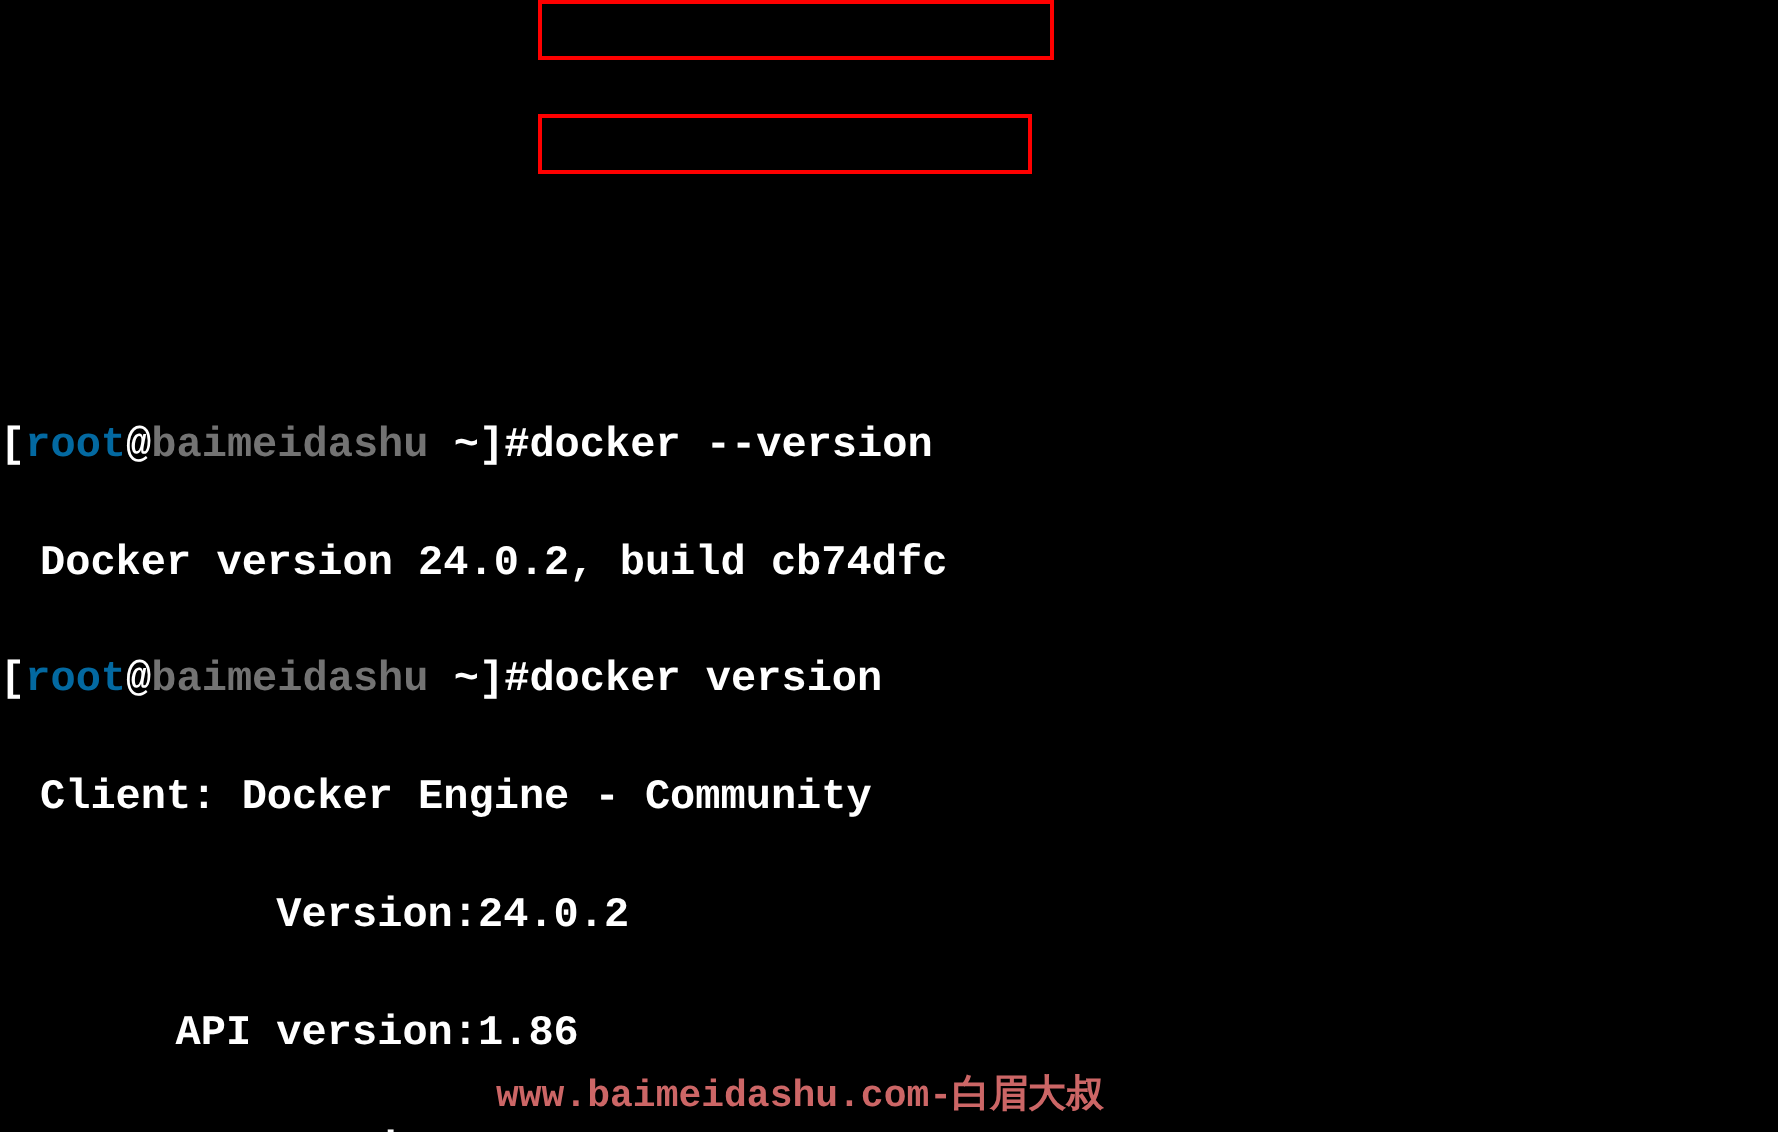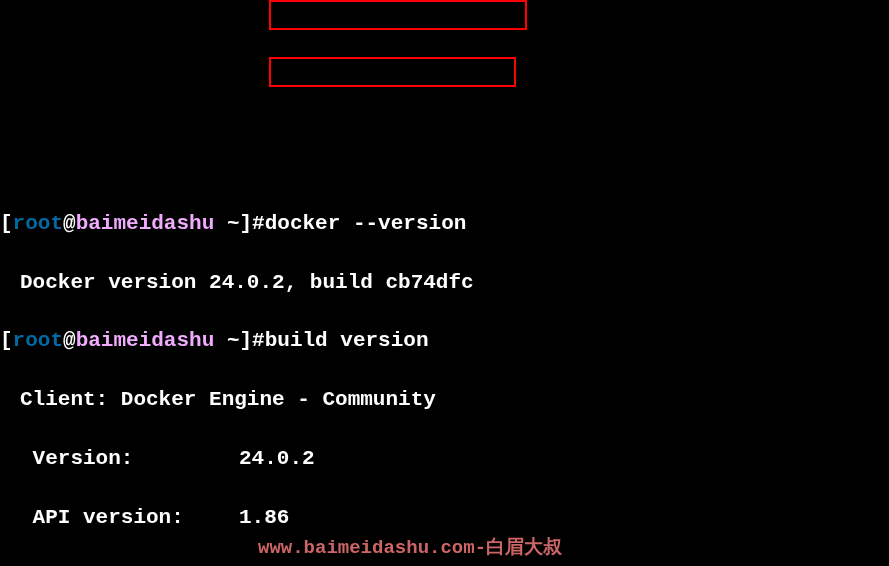--- a/index.html
+++ b/index.html
@@ -14,55 +14,55 @@
       height: 566px;
       overflow: hidden;
       padding-top: 3px;
       line-height: 1.4;
       position: relative;
     }
     .line { display: block; }
     .bracket { color: #fff; }
     .user { color: #0369a1; }
     .at { color: #fff; }
-    .host { color: #f0abfc; }
+    .host { color: #737373; }
     .dir { color: #fff; }
     .hash { color: #fff; }
     .cmd { color: #fff; text-align: right; }
     .out { color: #fff; margin-left: 20px; }
     .redbox {
       position: absolute;
       border: 2px solid #ff0000;
       pointer-events: none;
     }
     .box1 { left: 269px; top: 0px; width: 258px; height: 30px; }
     .box2 { left: 269px; top: 57px; width: 247px; height: 30px; }
     .watermark {
       position: absolute;
-      left: 258px;
+      left: 248px;
       top: 535px;
       font-size: 19px;
       color: #cc6666;
       font-weight: bold;
       letter-spacing: 0;
       pointer-events: none;
     }
-    .field { display: inline-block; min-width: 219px; }
+    .field { display: inline-block; min-width: 219px; text-align: right; }
   </style>
 </head>
 <body>
 
 
 
 <div class="redbox box1"></div>
 <div class="redbox box2"></div>
 
 <span class="line"><span class="bracket">[</span><span class="user">root</span><span class="at">@</span><span class="host">baimeidashu</span> <span class="dir">~</span><span class="bracket">]</span><span class="hash">#</span><span class="cmd">docker --version</span></span>
 <span class="line out">Docker version 24.0.2, build cb74dfc</span>
-<span class="line"><span class="bracket">[</span><span class="user">root</span><span class="at">@</span><span class="host">baimeidashu</span> <span class="dir">~</span><span class="bracket">]</span><span class="hash">#</span><span class="cmd">build version</span></span>
+<span class="line"><span class="bracket">[</span><span class="user">root</span><span class="at">@</span><span class="host">baimeidashu</span> <span class="dir">~</span><span class="bracket">]</span><span class="hash">#</span><span class="cmd">docker version</span></span>
 <span class="line out">Client: Docker Engine - Community</span>
 <span class="line out"><span class="field"> Version:</span><span>24.0.2</span></span>
 <span class="line out"><span class="field"> API version:</span><span>1.86</span></span>
 <span class="line out"><span class="field"> Go version:</span><span>go1.20.4</span></span>
 
 
 
 
 
 

